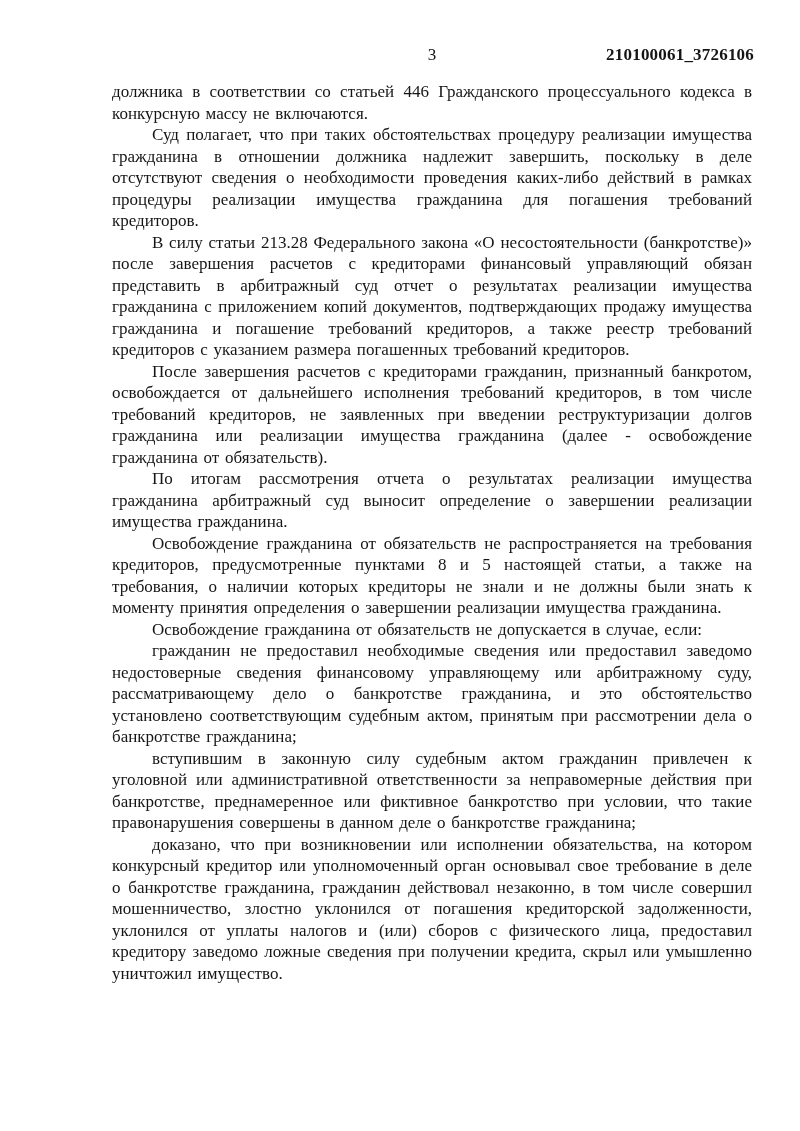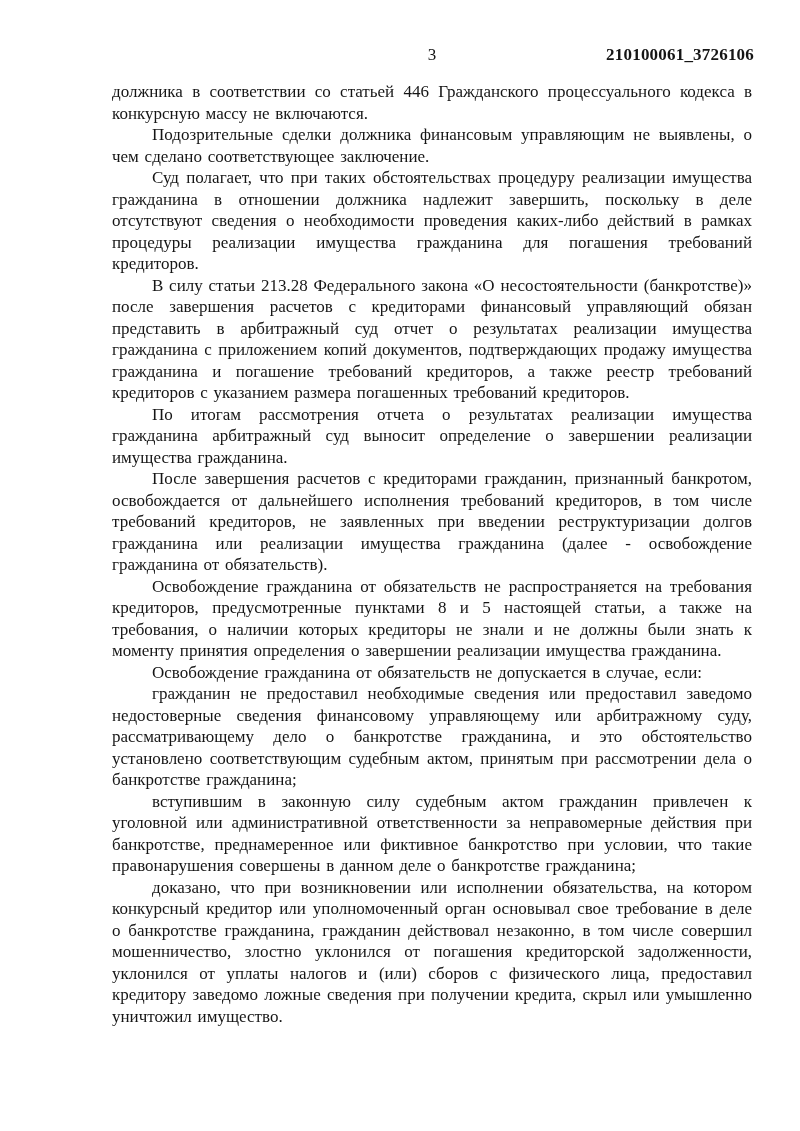--- a/index.html
+++ b/index.html
@@ -59,25 +59,24 @@
 <div class="page">
   <div class="content">
 
     <div class="page-header">
       <span class="page-number">3</span>
       <span class="doc-id">210100061_3726106</span>
     </div>
 
     <div class="doc-body">
       <p class="continuation">должника в соответствии со статьей 446 Гражданского процессуального кодекса в конкурсную массу не включаются.</p>
-      <p>Подозрительные сделки должника финансовым управляющим не выявлены, о чем сделано соответствующее заключение.</p>
       <p>Суд полагает, что при таких обстоятельствах процедуру реализации имущества гражданина в отношении должника надлежит завершить, поскольку в деле отсутствуют сведения о необходимости проведения каких-либо действий в рамках процедуры реализации имущества гражданина для погашения требований кредиторов.</p>
       <p>В силу статьи 213.28 Федерального закона «О несостоятельности (банкротстве)» после завершения расчетов с кредиторами финансовый управляющий обязан представить в арбитражный суд отчет о результатах реализации имущества гражданина с приложением копий документов, подтверждающих продажу имущества гражданина и погашение требований кредиторов, а также реестр требований кредиторов с указанием размера погашенных требований кредиторов.</p>
+      <p>После завершения расчетов с кредиторами гражданин, признанный банкротом, освобождается от дальнейшего исполнения требований кредиторов, в том числе требований кредиторов, не заявленных при введении реструктуризации долгов гражданина или реализации имущества гражданина (далее - освобождение гражданина от обязательств).</p>
       <p>По итогам рассмотрения отчета о результатах реализации имущества гражданина арбитражный суд выносит определение о завершении реализации имущества гражданина.</p>
-      <p>После завершения расчетов с кредиторами гражданин, признанный банкротом, освобождается от дальнейшего исполнения требований кредиторов, в том числе требований кредиторов, не заявленных при введении реструктуризации долгов гражданина или реализации имущества гражданина (далее - освобождение гражданина от обязательств).</p>
       <p>Освобождение гражданина от обязательств не распространяется на требования кредиторов, предусмотренные пунктами 8 и 5 настоящей статьи, а также на требования, о наличии которых кредиторы не знали и не должны были знать к моменту принятия определения о завершении реализации имущества гражданина.</p>
       <p>Освобождение гражданина от обязательств не допускается в случае, если:</p>
       <p>гражданин не предоставил необходимые сведения или предоставил заведомо недостоверные сведения финансовому управляющему или арбитражному суду, рассматривающему дело о банкротстве гражданина, и это обстоятельство установлено соответствующим судебным актом, принятым при рассмотрении дела о банкротстве гражданина;</p>
       <p>вступившим в законную силу судебным актом гражданин привлечен к уголовной или административной ответственности за неправомерные действия при банкротстве, преднамеренное или фиктивное банкротство при условии, что такие правонарушения совершены в данном деле о банкротстве гражданина;</p>
       <p>доказано, что при возникновении или исполнении обязательства, на котором конкурсный кредитор или уполномоченный орган основывал свое требование в деле о банкротстве гражданина, гражданин действовал незаконно, в том числе совершил мошенничество, злостно уклонился от погашения кредиторской задолженности, уклонился от уплаты налогов и (или) сборов с физического лица, предоставил кредитору заведомо ложные сведения при получении кредита, скрыл или умышленно уничтожил имущество.</p>
     </div>
 
   </div>
 </div>
 

